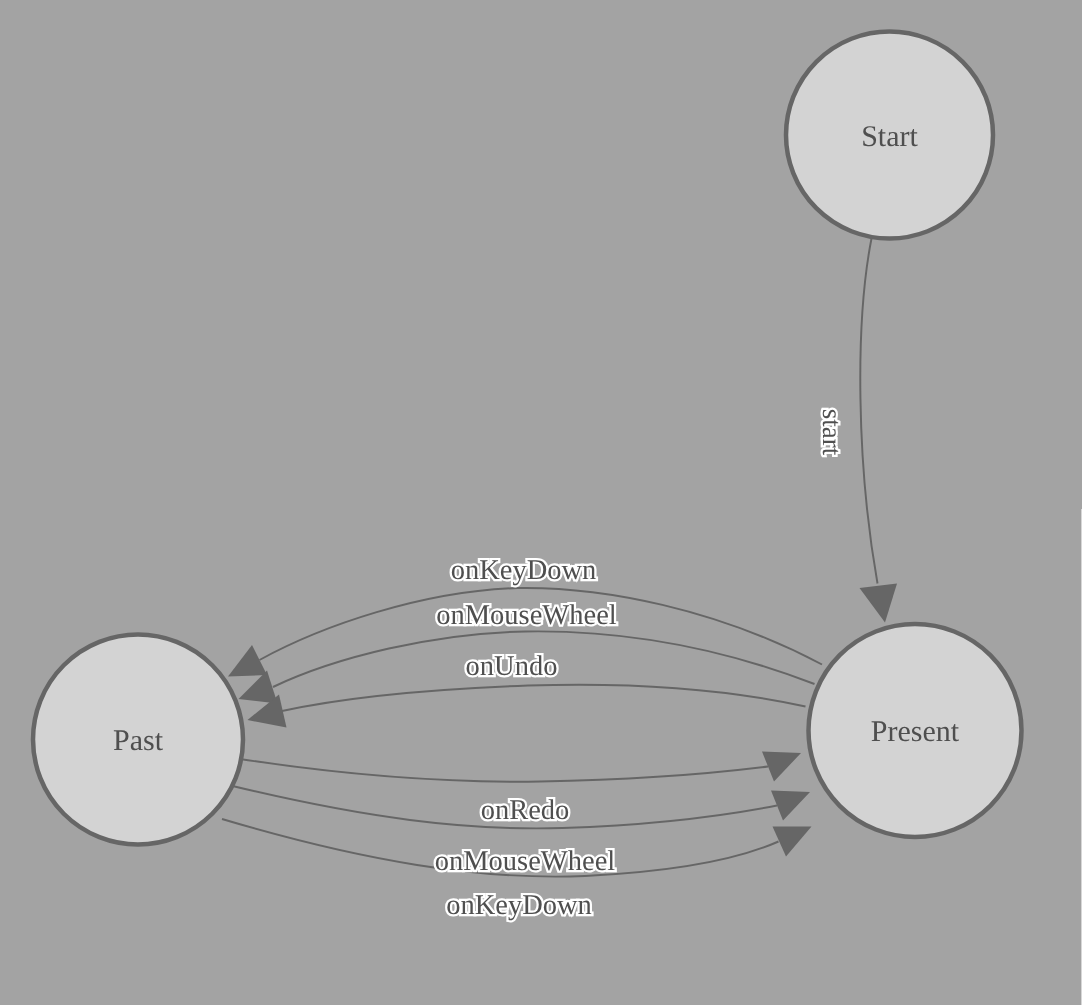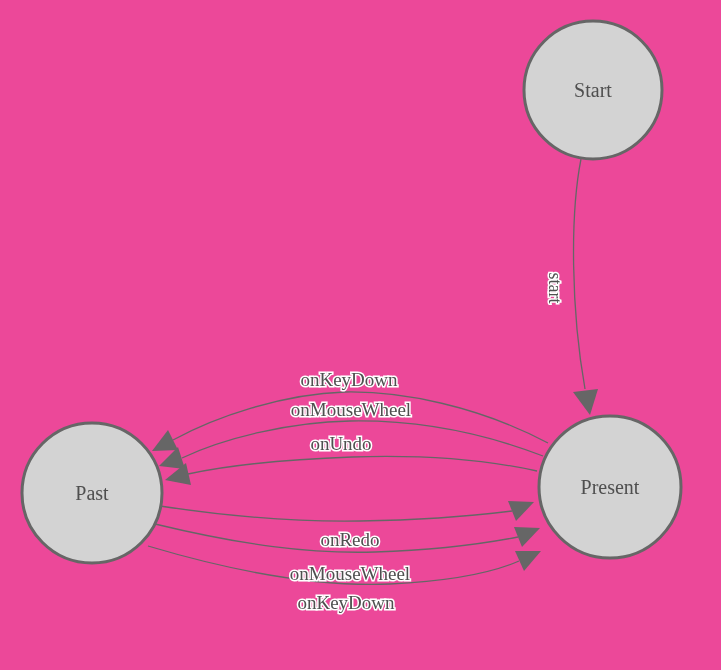--- a/index.html
+++ b/index.html
@@ -7,21 +7,21 @@
     padding: 0;
     background: #ffffff;
     width: 721px;
     height: 670px;
     overflow: hidden;
   }
   .stage {
     position: relative;
     width: 721px;
     height: 670px;
-    background: #ec4899;
+    background: #a3a3a3;
   }
   svg text {
     font-family: "Liberation Serif", "DejaVu Serif", serif;
   }
   .node-label {
     font-size: 20px;
   }
   .edge-label {
     font-size: 19px;
     paint-order: stroke;

